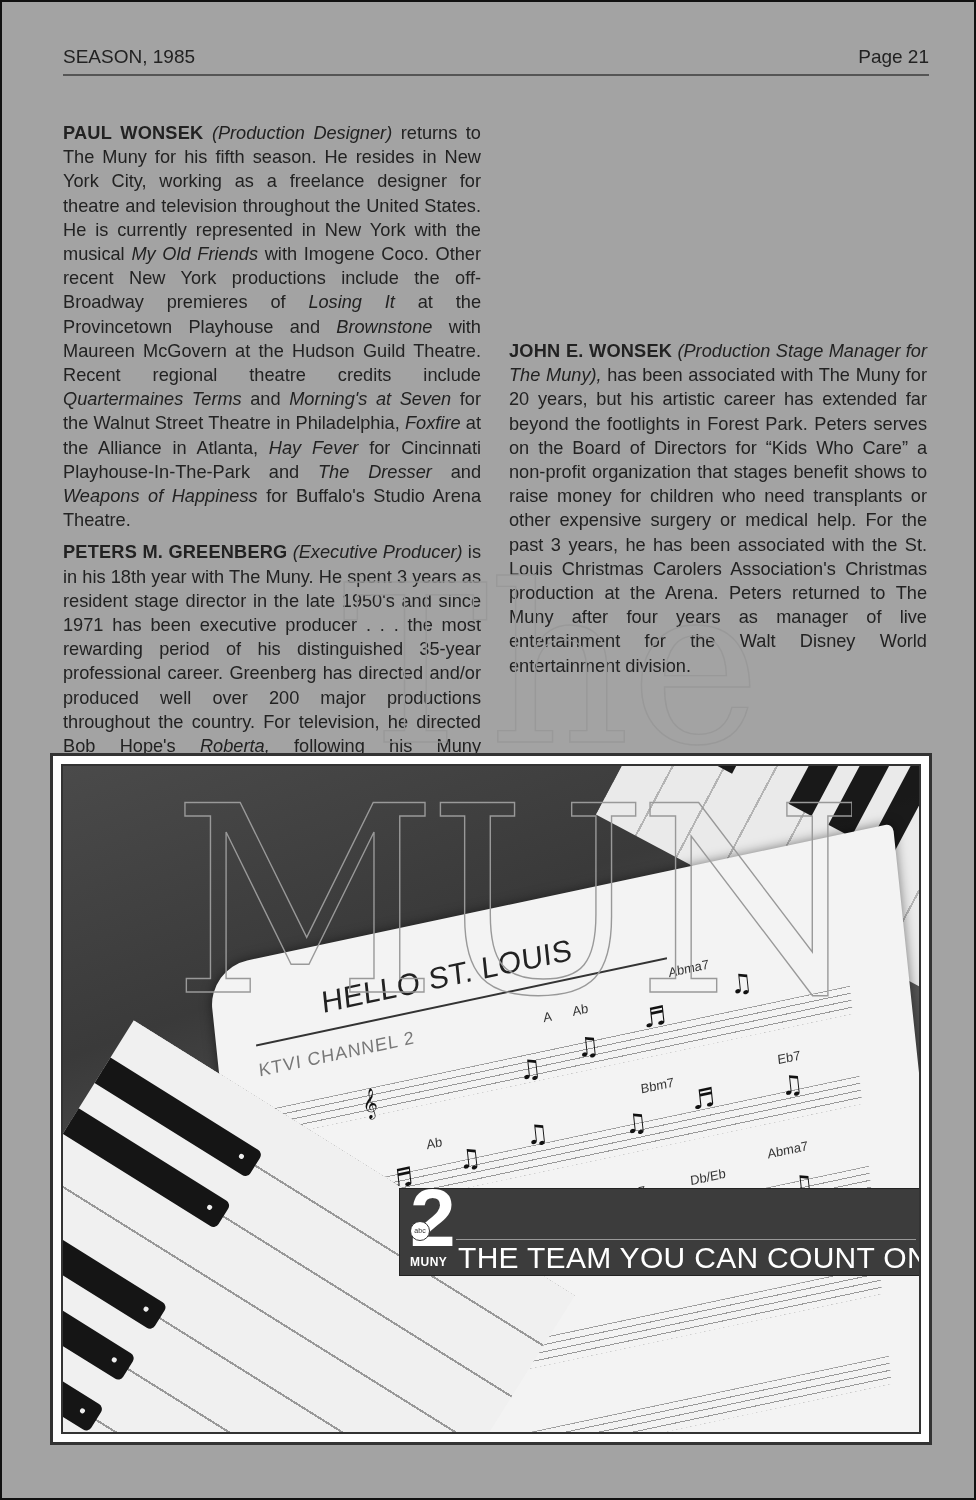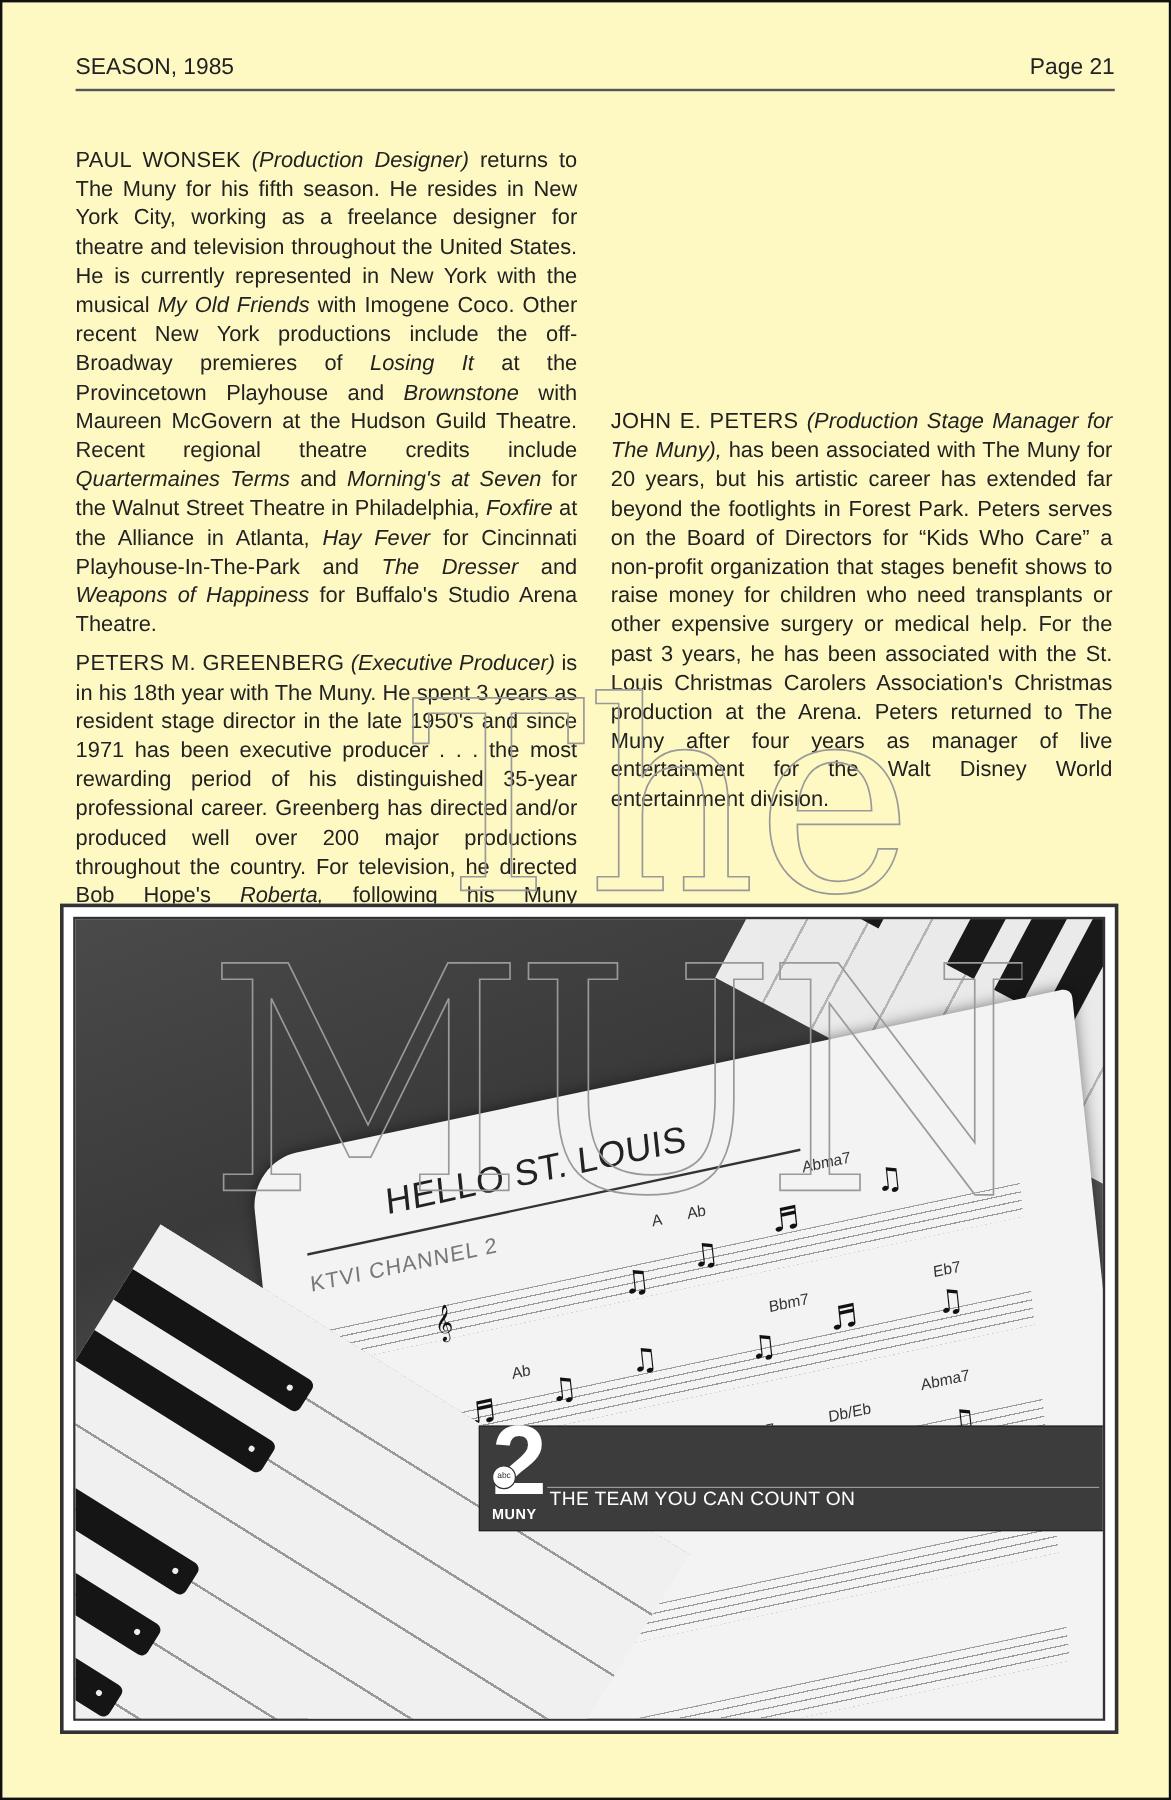--- a/index.html
+++ b/index.html
@@ -1,38 +1,38 @@
 <!DOCTYPE html>
 <html><head>
   <meta charset="utf-8">
   <style>
     html, body { margin: 0; padding: 0; background: #fff; }
     body { width: 976px; height: 1500px; position: relative; overflow: hidden; }
     .page {
       position: absolute; left: 0; top: 0; width: 972px; height: 1496px;
-      border: 2px solid #111; background: #fef9c3;
+      border: 2px solid #111; background: #a3a3a3;
     }
     .header {
       position: absolute; left: 61px; top: 44px; width: 866px; height: 26px;
       font-family: "Liberation Sans", sans-serif; font-size: 19px; color: #222;
     }
     .header .left { position: absolute; left: 0; top: 0; }
     .header .right { position: absolute; right: 0; top: 0; }
     .header-rule {
       position: absolute; left: 61px; top: 72px; width: 866px; height: 2px; background: #555;
     }
     .col {
       position: absolute; top: 119px; width: 418px;
       font-family: "Liberation Sans", sans-serif; font-size: 18.2px; line-height: 24.2px;
       color: #222; text-align: justify;
     }
     .col.left { left: 61px; }
     .col.right { left: 507px; }
     .col p { margin: 0 0 8px 0; }
-    .col b { font-weight: normal; letter-spacing: 0.2px; }
+    .col b { font-weight: bold; letter-spacing: 0.2px; }
     .col i { font-style: italic; }
 
     
     .ad-outer {
       position: absolute; left: 48px; top: 751px; width: 876px; height: 686px;
       border: 3px solid #333; background: #fff;
     }
     .ad-inner {
       position: absolute; left: 8px; top: 8px; right: 8px; bottom: 8px;
       border: 2px solid #333; overflow: hidden;
@@ -108,21 +108,21 @@
     }
     .ktvi-text {
       position: absolute; left: 2px; top: 64px;
       font-family: "Liberation Sans", sans-serif; font-weight: bold; font-size: 12px; color: #fff; letter-spacing: 0.5px;
     }
     .ktvi-rule {
       position: absolute; left: 56px; top: 50px; width: 460px; height: 1px; background: #999;
     }
     .ktvi-slogan {
       position: absolute; left: 58px; top: 52px;
-      font-family: "Liberation Sans", sans-serif; font-size: 16px; color: #fff; letter-spacing: 0.3px;
+      font-family: "Liberation Sans", sans-serif; font-size: 30px; color: #fff; letter-spacing: 0.3px;
       white-space: nowrap;
     }
 
     
     .watermark {
       position: absolute; left: 150px; top: 520px; width: 700px; height: 560px; pointer-events: none;
     }
     .watermark svg text {
       font-family: "DejaVu Serif", serif; fill: none; stroke: #999; stroke-width: 1.4;
     }
@@ -144,21 +144,21 @@
       <i>(Production Designer)</i><span> returns to The Muny for his fifth season. He resides in New York City, working as a freelance designer for theatre and television throughout the United States. He is currently represented in New York with the musical </span><i>My Old Friends</i><span> with Imogene Coco. Other recent New York productions include the off-Broadway premieres of </span><i>Losing It</i><span> at the Provincetown Playhouse and </span><i>Brownstone</i><span> with Maureen McGovern at the Hudson Guild Theatre. Recent regional theatre credits include </span><i>Quartermaines Terms</i><span> and </span><i>Morning's at Seven</i><span> for the Walnut Street Theatre in Philadelphia, </span><i>Foxfire</i><span> at the Alliance in Atlanta, </span><i>Hay Fever</i><span> for Cincinnati Playhouse-In-The-Park and </span><i>The Dresser</i><span> and </span><i>Weapons of Happiness</i><span> for Buffalo's Studio Arena Theatre.</span>
     </p>
     <p>
       <b>PETERS M. GREENBERG</b>
       <i>(Executive Producer)</i><span> is in his 18th year with The Muny. He spent 3 years as resident stage director in the late 1950's and since 1971 has been executive producer . . . the most rewarding period of his distinguished 35-year professional career. Greenberg has directed and/or produced well over 200 major productions throughout the country. For television, he directed Bob Hope's </span><i>Roberta,</i><span> following his Muny assignment with the same show. Greenberg is a noted teacher of theatre arts as well, having founded The Performer's Workshop in New York and The Musical Theatre Workshop in Los Angeles.</span>
     </p>
   </div>
 
   <div class="col right">
     <p style="margin-top:218px;">
-      <b>JOHN E. PETERS</b>
+      <b>JOHN E. WONSEK</b>
       <i>(Production Stage Manager for The Muny),</i><span> has been associated with The Muny for 20 years, but his artistic career has extended far beyond the footlights in Forest Park. Peters serves on the Board of Directors for “Kids Who Care” a non-profit organization that stages benefit shows to raise money for children who need transplants or other expensive surgery or medical help. For the past 3 years, he has been associated with the St. Louis Christmas Carolers Association's Christmas production at the Arena. Peters returned to The Muny after four years as manager of live entertainment for the Walt Disney World entertainment division.</span>
     </p>
   </div>
 
   <div class="ad-outer">
     <div class="ad-inner">
       <div class="piano-top">
 
         <div class="bk" style="left:75px"></div>
         <div class="bk" style="left:165px"></div>

